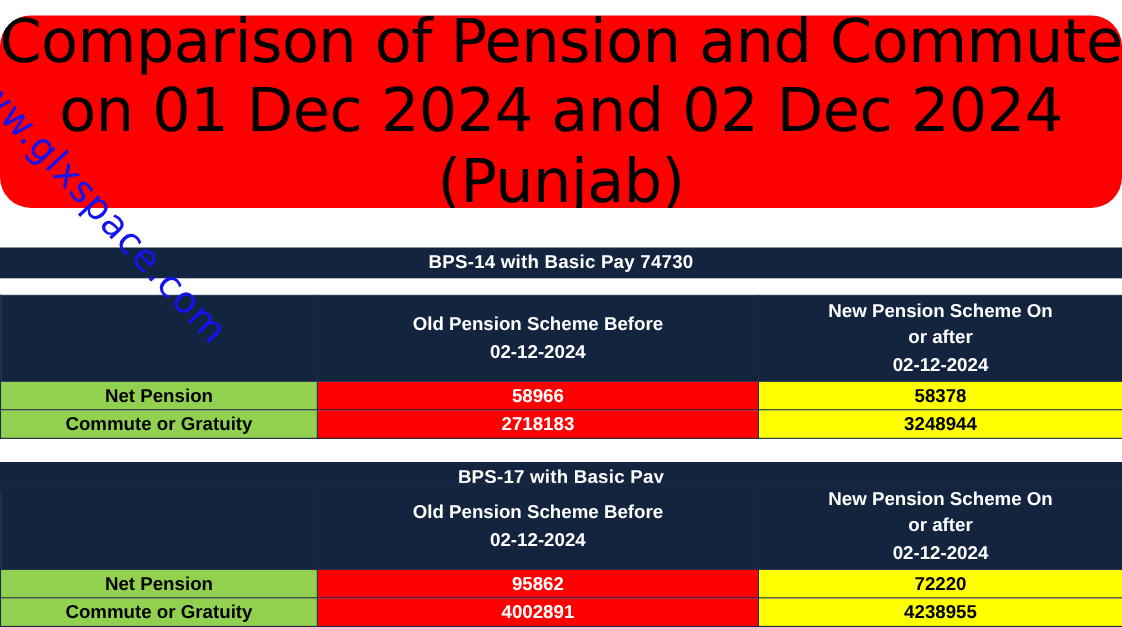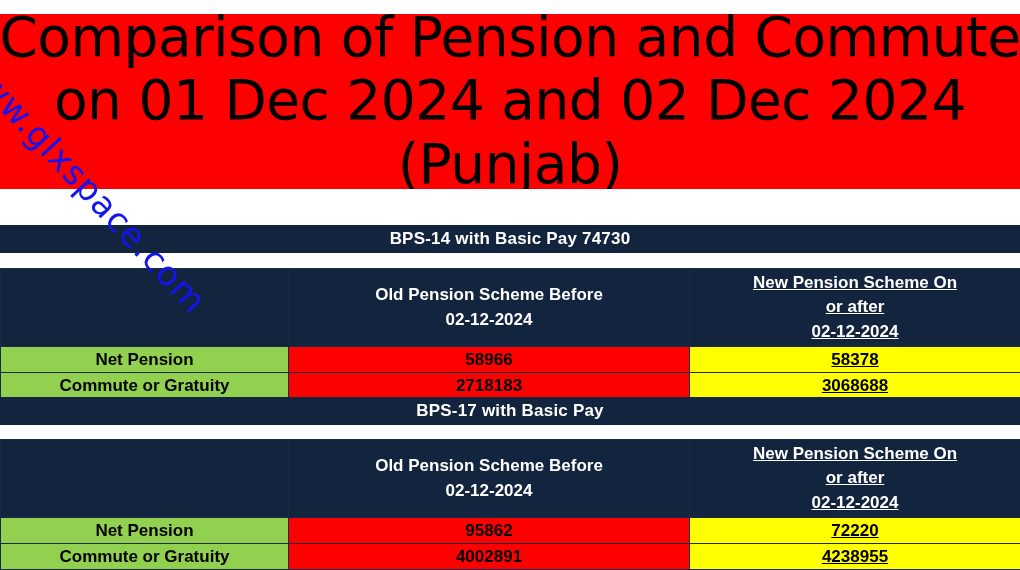--- a/index.html
+++ b/index.html
@@ -21,20 +21,21 @@
 
   
   .title-banner {
     position: absolute;
     left: 0;
     top: 14px;
     width: 1020px;
     height: 175px;
     background: #FF0000;
     overflow: hidden;
+    border-radius: 28px;
   }
   .title-inner {
     position: absolute;
     left: 50%;
     top: 50%;
     transform: translate(-50%, -50%);
     width: 1120px;
     text-align: center;
     color: #000000;
     font-family: "DejaVu Sans", sans-serif;
@@ -75,40 +76,40 @@
     border: 1px solid #1b2a45;
     padding: 0;
     text-align: center;
     vertical-align: middle;
     font-size: 17px;
     font-weight: bold;
     box-sizing: border-box;
   }
   .col-label { width: 288px; }
   .col-old   { width: 401px; }
-  .col-new   { width: 331px; text-decoration: underline; }
+  .col-new   { width: 331px; }
 
   .hdr-cell {
     background: #12243E;
     color: #FFFFFF;
     height: 78px;
     line-height: 1.45;
     padding: 4px 6px;
   }
   .hdr-blank { background: #12243E; }
 
   .lbl-cell {
     background: #92D050;
     color: #000000;
     height: 26px;
     margin-left: 12px;
   }
   .old-cell {
     background: #FF0000;
-    color: #000000;
+    color: #ffffff;
     height: 26px;
   }
   .new-cell {
     background: #FFFF00;
     color: #000000;
     height: 26px;
   }
 
   .hdr-sub { display: block; }
 
@@ -160,26 +161,26 @@
         </td>
       </tr>
       <tr>
         <td class="col-label lbl-cell">Net Pension</td>
         <td class="col-old old-cell">58966</td>
         <td class="col-new new-cell">58378</td>
       </tr>
       <tr>
         <td class="col-label lbl-cell">Commute or Gratuity</td>
         <td class="col-old old-cell">2718183</td>
-        <td class="col-new new-cell">3068688</td>
+        <td class="col-new new-cell">3248944</td>
       </tr>
     </tbody>
   </table>
 
-  <div class="section-bar" style="top:397px; height:28px;">
+  <div class="section-bar" style="top:420px; height:28px;">
     <span>BPS-17 with Basic Pay</span>
   </div>
 
   <table class="tbl" style="top:439px;">
     <tbody>
       <tr>
         <td class="col-label hdr-blank"></td>
         <td class="col-old hdr-cell">
           <span class="hdr-sub">Old Pension Scheme Before</span>
           <span class="hdr-sub">02-12-2024</span>

